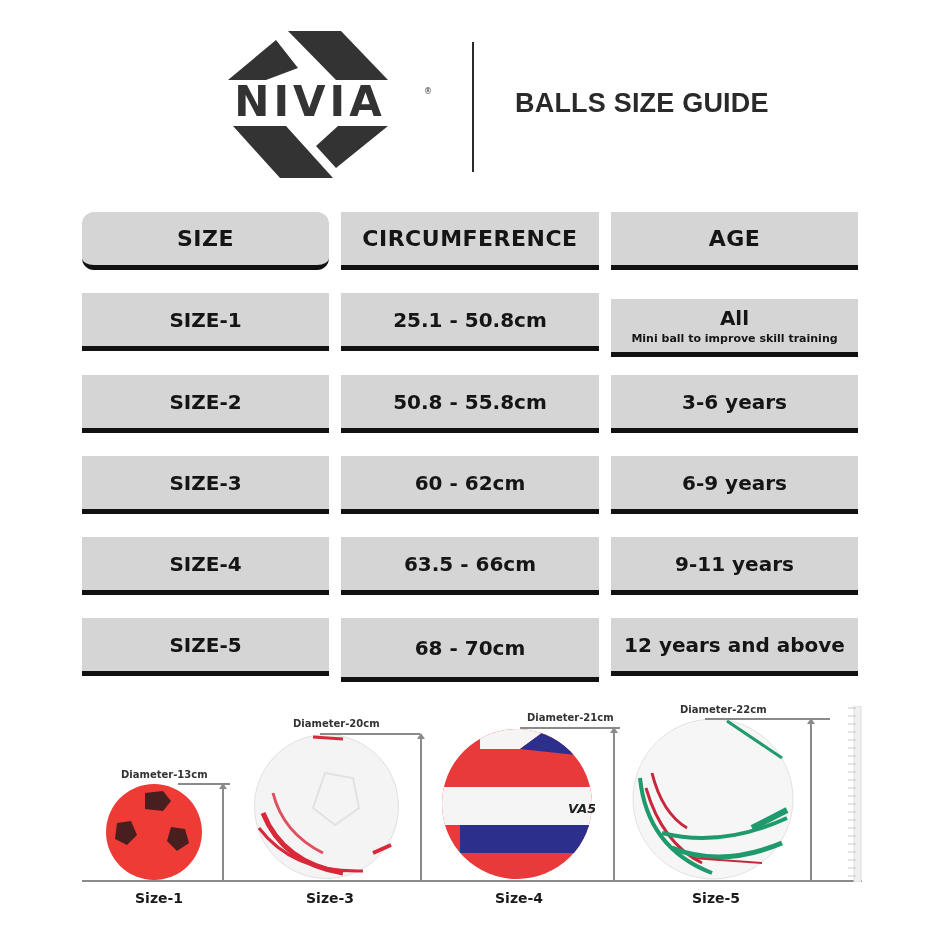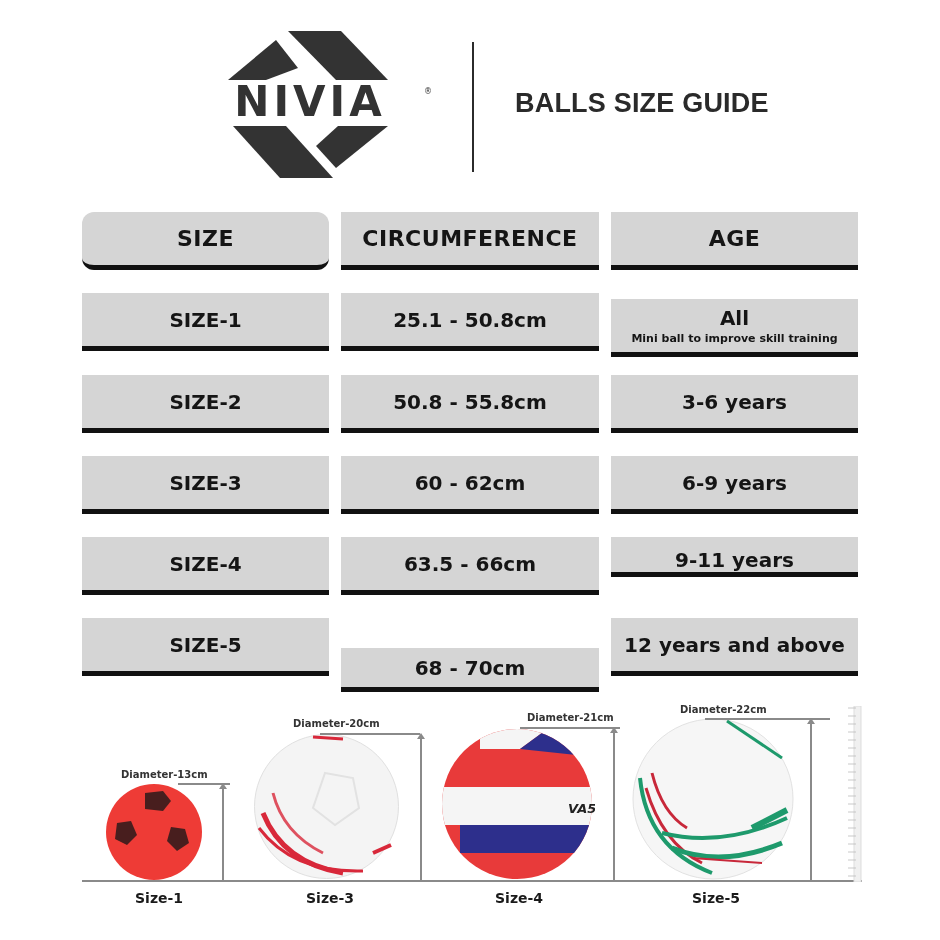--- a/index.html
+++ b/index.html
@@ -84,28 +84,28 @@
 <div class="cell c2" style="top:456px;height:58px;">
     <span class="val">6-9 years</span>
   </div>
 
 <div class="cell c0" style="top:537px;height:58px;">
     <span class="val">SIZE-4</span>
   </div>
 <div class="cell c1" style="top:537px;height:58px;">
     <span class="val">63.5 - 66cm</span>
   </div>
-<div class="cell c2" style="top:537px;height:40px;justify-content:flex-end;">
+<div class="cell c2" style="top:537px;height:58px;">
     <span class="val">9-11 years</span>
   </div>
 
 <div class="cell c0" style="top:618px;height:58px;">
     <span class="val">SIZE-5</span>
   </div>
-<div class="cell c1" style="top:648px;height:44px;">
+<div class="cell c1" style="top:618px;height:64px;">
     <span class="val">68 - 70cm</span>
   </div>
 <div class="cell c2" style="top:618px;height:58px;">
     <span class="val">12 years and above</span>
   </div>
 
 <div class="abs" id="baseline"></div>
 
 <div class="abs" style="left:105px;top:783px;width:98px;height:98px;">
   <svg width="98" height="98" viewBox="0 0 98 98">

